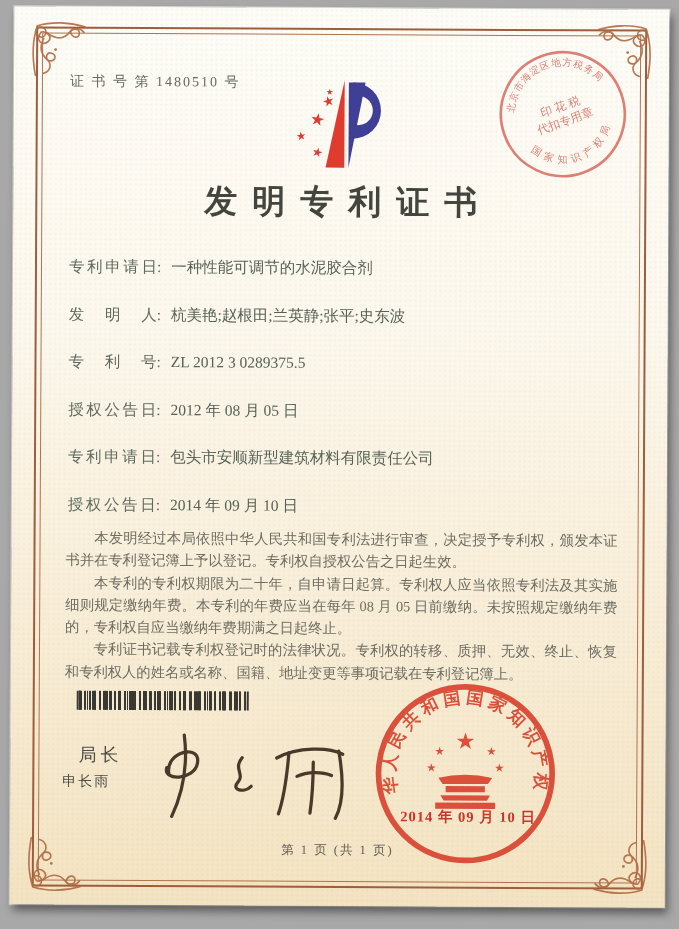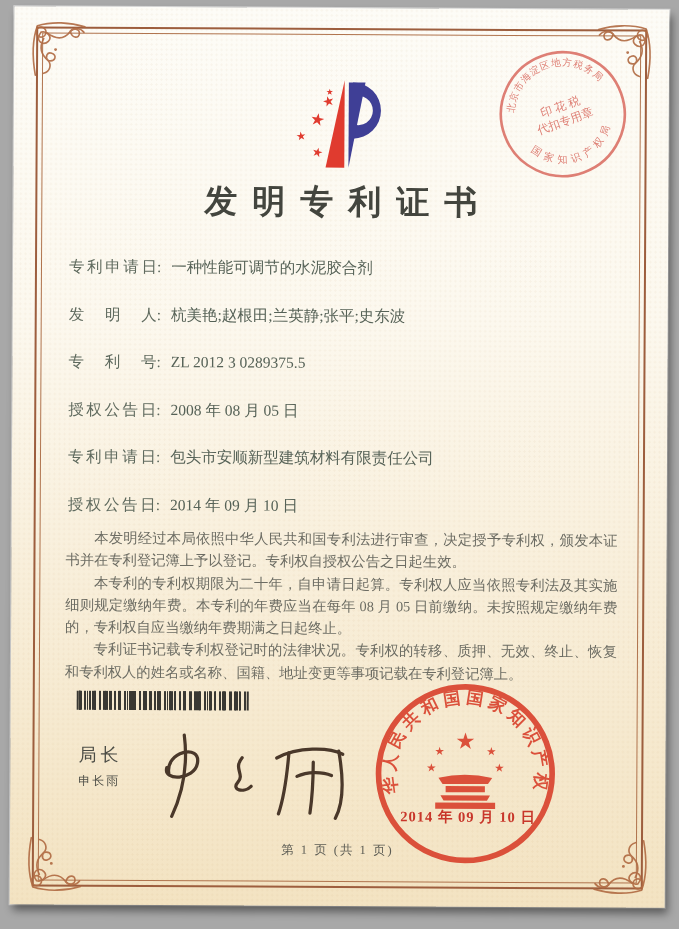--- a/index.html
+++ b/index.html
@@ -44,21 +44,21 @@
   .paras p{ text-indent:2em; }
 
   .barcode{ position:absolute; left:66px; top:684px; width:172px; height:19px;
     background:
       repeating-linear-gradient(90deg,#20201e 0 2px,transparent 2px 5px),
       repeating-linear-gradient(90deg,#20201e 0 1px,transparent 1px 8px),
       repeating-linear-gradient(90deg,#20201e 0 3px,transparent 3px 13px);
     border-left:2px solid #20201e; border-right:2px solid #20201e; opacity:.88; }
 
   .sig-title{ position:absolute; left:68px; top:736px; font-size:18px; letter-spacing:4px; color:#4c4d46; }
-  .sig-name{ position:absolute; left:68px; top:766px; font-size:12px; letter-spacing:2px; color:#4c4d46; }
+  .sig-name{ position:absolute; left:52px; top:766px; font-size:14px; letter-spacing:2px; color:#4c4d46; }
   .sig-hand{ position:absolute; left:128px; top:714px; width:244px; height:100px; }
 
   .seal{ position:absolute; left:362px; top:672px; width:186px; height:186px; opacity:.92; }
   .seal-date{ position:absolute; left:372px; top:799px; width:172px; text-align:center;
     font-size:14.5px; font-weight:bold; color:#c8362a; letter-spacing:1px; white-space:nowrap; }
 
   .footer{ position:absolute; left:0; top:834px; width:100%; text-align:center;
     font-size:12.5px; letter-spacing:2px; color:#5c5c54; }
 
   .tax-stamp{ position:absolute; left:478px; top:34px; width:142px; height:142px;
@@ -93,20 +93,21 @@
   <svg class="corner tr" viewBox="0 0 70 70">
       <use href="#corner-flourish"></use>
     </svg>
   <svg class="corner bl" viewBox="0 0 70 70">
       <use href="#corner-flourish"></use>
     </svg>
   <svg class="corner br" viewBox="0 0 70 70">
       <use href="#corner-flourish"></use>
     </svg>
 
+  <div class="cert-no">证 书 号 第 1480510 号</div>
 
   <svg class="logo" viewBox="0 0 120 100">
     <path d="M62 10 A 27 27 0 1 1 62 64 L 62 50 A 14 14 0 1 0 62 24 Z" fill="#3f3f96"></path>
     <polygon points="58,10 74,10 58,92" fill="#3f3f96"></polygon>
     <polygon points="54,8 54,92 36,92" fill="#e03b2f"></polygon>
     <text x="34" y="34" font-size="13" fill="#e03b2f" transform="rotate(-15 34 34)">★</text>
     <text x="20" y="50" font-size="16" fill="#e03b2f" transform="rotate(10 20 50)">★</text>
     <text x="8" y="66" font-size="11" fill="#e03b2f" transform="rotate(-8 8 66)">★</text>
     <text x="22" y="80" font-size="12" fill="#e03b2f" transform="rotate(14 22 80)">★</text>
     <text x="36" y="22" font-size="8" fill="#e03b2f">★</text>
@@ -118,21 +119,21 @@
     <div class="frow">
       <span class="flabel">专利申请日</span><span class="fcolon">:</span><span class="fvalue">一种性能可调节的水泥胶合剂</span>
     </div>
     <div class="frow">
       <span class="flabel">发明人</span><span class="fcolon">:</span><span class="fvalue">杭美艳;赵根田;兰英静;张平;史东波</span>
     </div>
     <div class="frow">
       <span class="flabel">专利号</span><span class="fcolon">:</span><span class="fvalue">ZL 2012 3 0289375.5</span>
     </div>
     <div class="frow">
-      <span class="flabel">授权公告日</span><span class="fcolon">:</span><span class="fvalue">2008 年 08 月 05 日</span>
+      <span class="flabel">授权公告日</span><span class="fcolon">:</span><span class="fvalue">2012 年 08 月 05 日</span>
     </div>
     <div class="frow">
       <span class="flabel">专利申请日</span><span class="fcolon">:</span><span class="fvalue">包头市安顺新型建筑材料有限责任公司</span>
     </div>
     <div class="frow">
       <span class="flabel">授权公告日</span><span class="fcolon">:</span><span class="fvalue">2014 年 09 月 10 日</span>
     </div>
   </div>
 
   <div class="paras">

